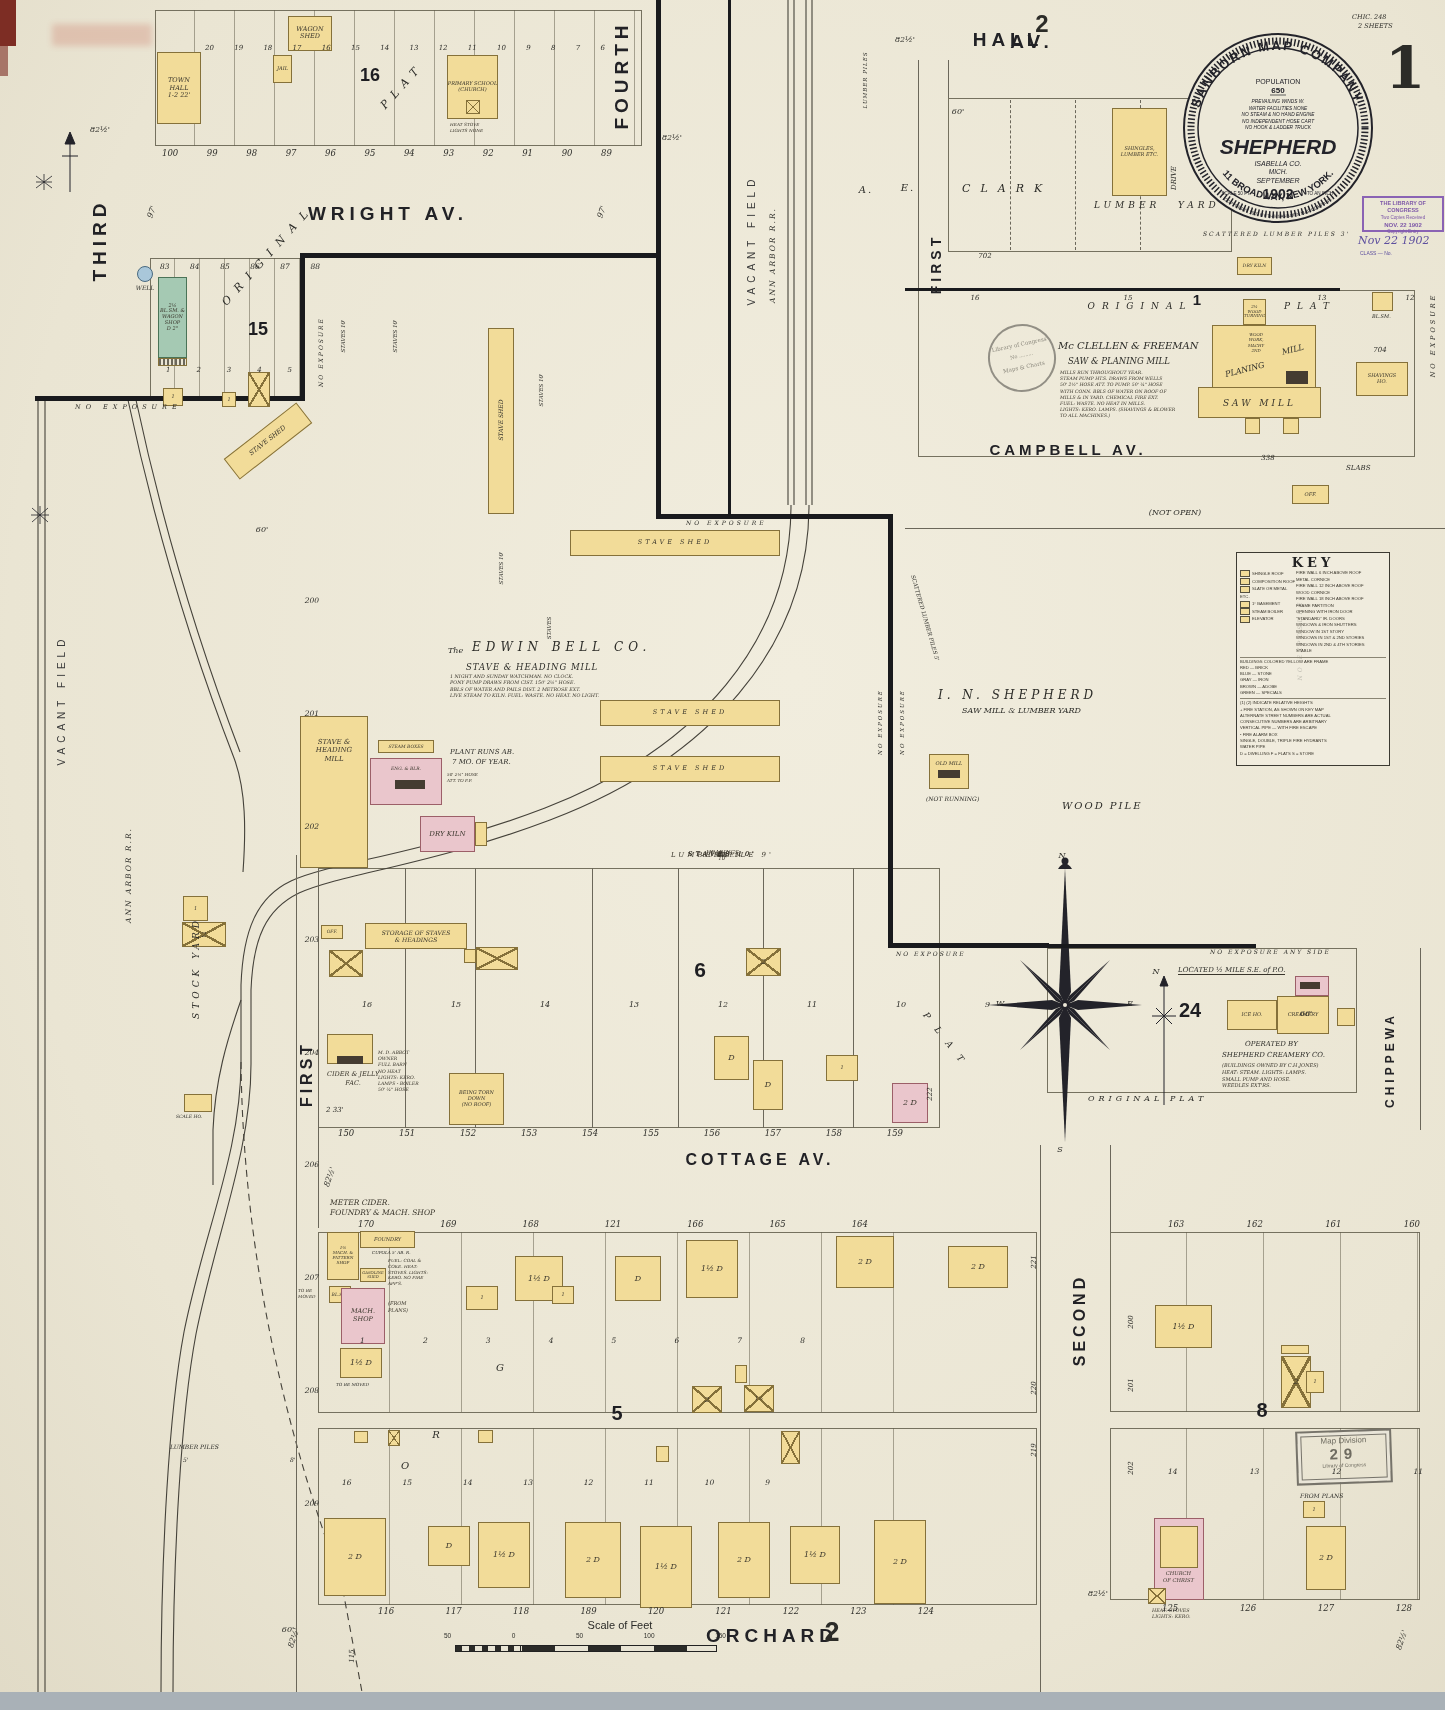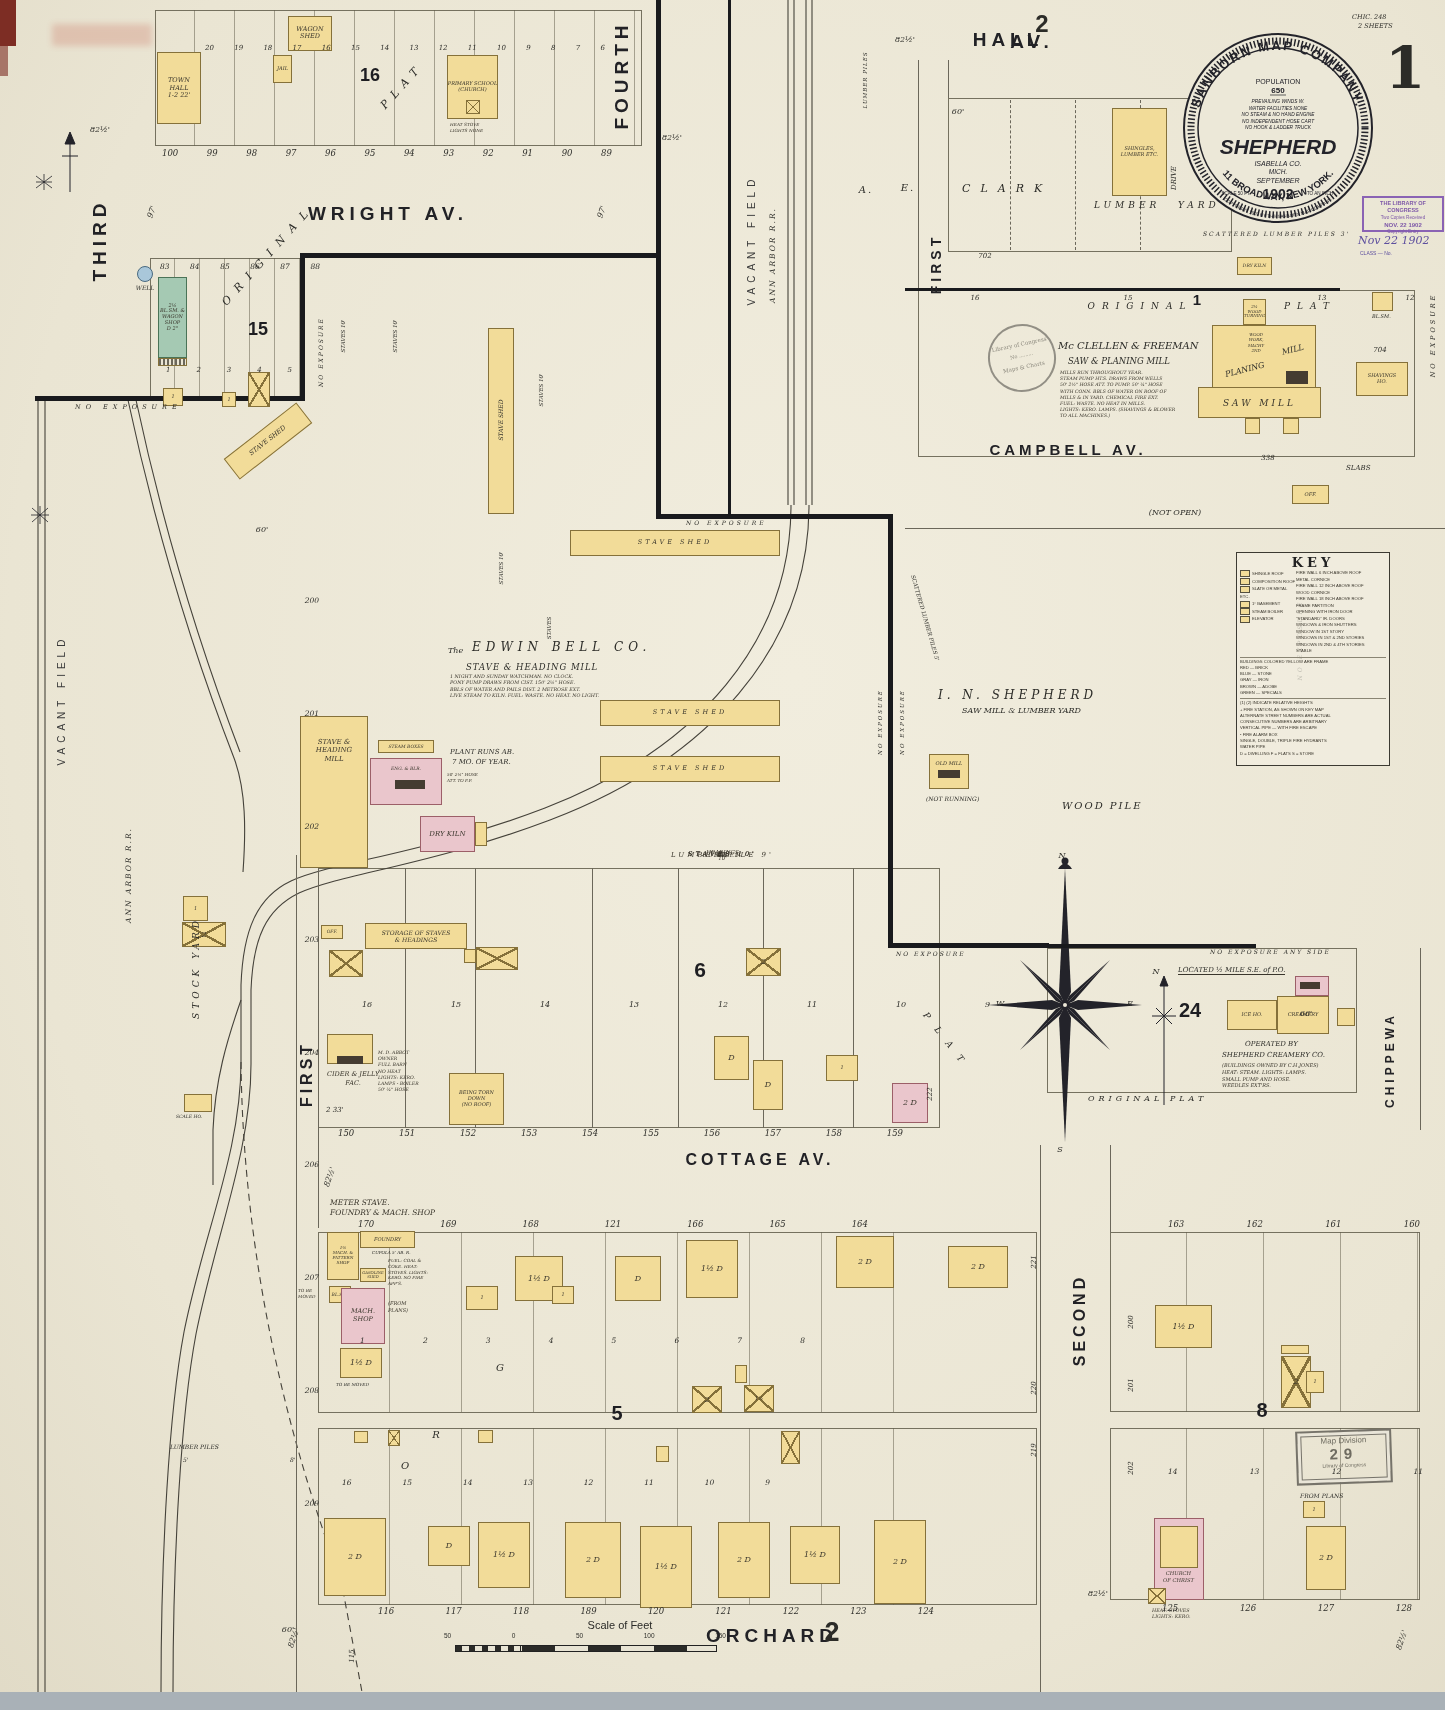--- a/index.html
+++ b/index.html
@@ -439,21 +439,21 @@
   <div class="l" style="left:1222px;top:1051px;font-size:7px">SHEPHERD CREAMERY CO.</div>
   <div class="note" style="left:1222px;top:1062px;font-size:5px">
       <div>(BUILDINGS OWNED BY C.H.JONES)</div>
       <div>HEAT: STEAM. LIGHTS: LAMPS.</div>
       <div>SMALL PUMP AND HOSE.</div>
       <div>WEEDLES EXT'RS.</div>
     </div>
   <div class="l" style="left:1088px;top:1094px;font-size:8px;letter-spacing:4px">ORIGINAL   PLAT</div>
 
   <div class="note" style="left:330px;top:1198px;font-size:7.5px">
-      <div>METER STAVE.</div>
+      <div>METER CIDER.</div>
       <div>FOUNDRY &amp; MACH. SHOP</div>
     </div>
   <div class="b" style="left:327px;top:1232px;width:32px;height:48px">
       <div class="n" style="font-size:4.2px">
         <div>1½</div>
         <div>MACH. &amp;</div>
         <div>PATTERN</div>
         <div>SHOP</div>
       </div>
     </div>

